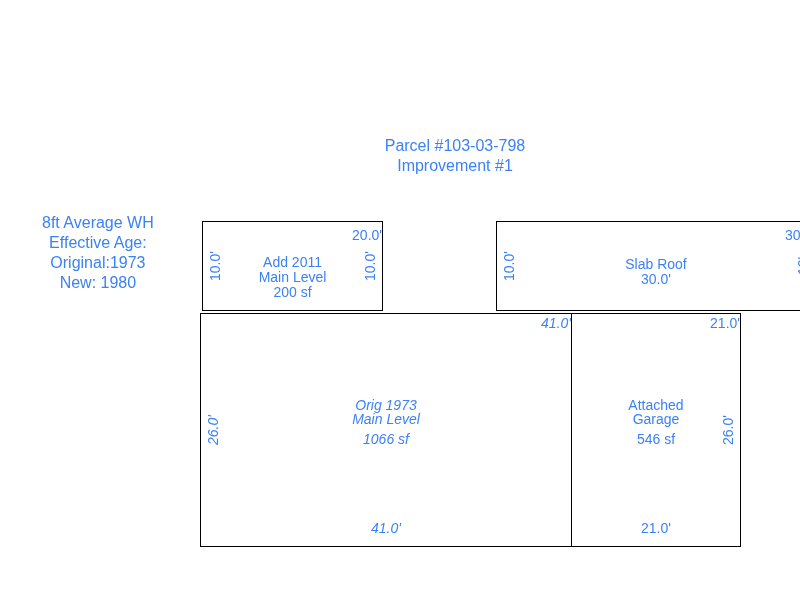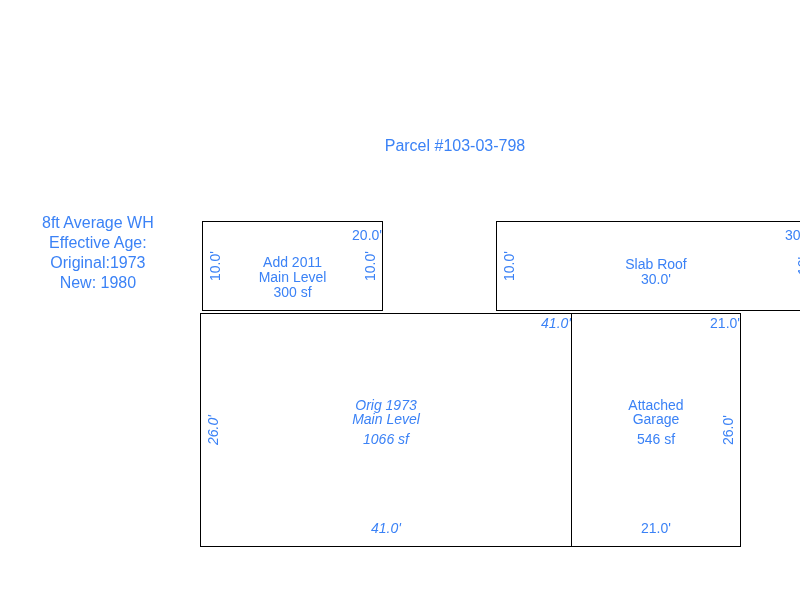--- a/index.html
+++ b/index.html
@@ -39,37 +39,38 @@
   .box-main .center-label, .box-garage .center-label { top:84px; line-height:14px; }
   .area-line { margin-top:6px; }
 </style>
 </head>
 <body>
 
 <div class="canvas">
 
   <div class="title-block">
     <div>Parcel #103-03-798</div>
+    <div>Improvement #1</div>
   </div>
 
   <div class="info-block">
     <div>8ft Average WH</div>
     <div>Effective Age:</div>
     <div>Original:1973</div>
     <div>New: 1980</div>
   </div>
 
   <div class="box box-add">
     <span class="dim dim-top">20.0'</span>
     <span class="dim dim-v dim-left">10.0'</span>
     <span class="dim dim-v dim-right">10.0'</span>
     <div class="center-label">
       <div>Add 2011</div>
       <div>Main Level</div>
-      <div>300 sf</div>
+      <div>200 sf</div>
     </div>
   </div>
 
   <div class="box box-slab">
     <span class="dim dim-top">30.0'</span>
     <span class="dim dim-v dim-left">10.0'</span>
     <span class="dim dim-v dim-right">10'</span>
     <div class="center-label">
       <div>Slab Roof</div>
       <div>30.0'</div>

